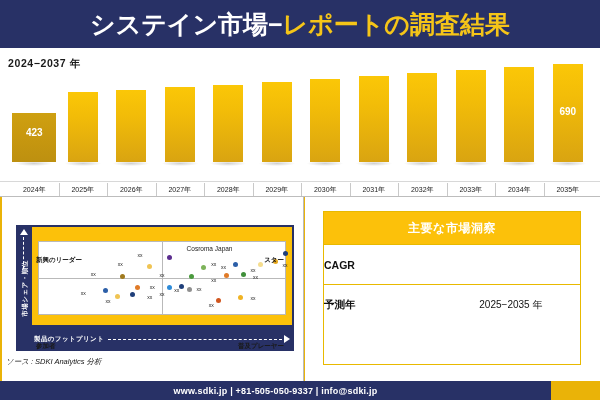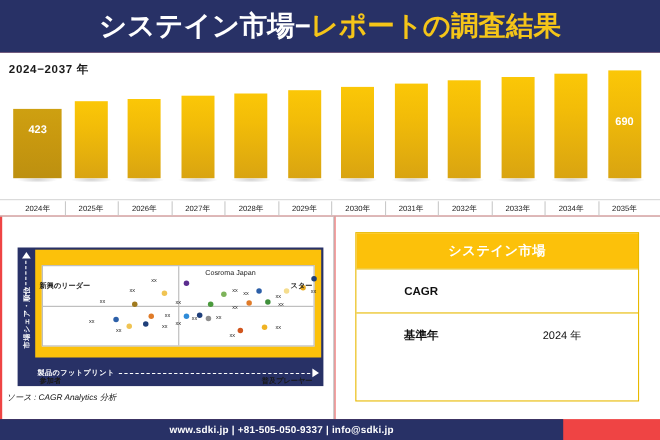--- a/index.html
+++ b/index.html
@@ -5,21 +5,21 @@
   * { box-sizing: border-box; margin: 0; padding: 0; }
   html, body {
     width: 600px; height: 400px;
     background: #ffffff;
     font-family: "Liberation Sans", "DejaVu Sans", sans-serif;
     overflow: hidden;
   }
   #page {
     position: relative;
     width: 600px; height: 400px;
-    background: #ef4444;
+    background: #eab308;
   }
 
   
   .header {
     position: absolute; left: 0; top: 0;
     width: 600px; height: 48px;
     background: #283166;
     display: flex; align-items: center; justify-content: center;
   }
   .header-title {
@@ -211,32 +211,32 @@
     height: 32px; background: #fcc10a;
     display: flex; align-items: center; justify-content: center;
     color: #ffffff; font-size: 12px; font-weight: bold;
     letter-spacing: 0.5px;
   }
   .krow {
     height: 40px; display: flex; align-items: center;
     border-top: 1px solid #e8b900;
   }
   .kcell-l {
-    width: 46%; text-align: center;
+    width: 46%; text-align: left;
     font-size: 10.5px; font-weight: bold; color: #111;
   }
   .kcell-r {
     width: 54%; text-align: center;
     font-size: 10px; color: #111;
   }
 
   
   .footer {
     position: absolute; left: 0; top: 381px;
-    width: 512px; height: 19px;
+    width: 551px; height: 19px;
     background: #283166;
     display: flex; align-items: center; justify-content: center;
   }
   .footer-text {
     color: #ffffff; font-size: 9px; font-weight: bold; letter-spacing: 0.2px;
   }
 </style>
 </head>
 <body>
 
@@ -246,21 +246,21 @@
     <div class="header-title"><span class="t-white">システイン市場−</span><span class="t-gold">レポートの調査結果</span></div>
   </div>
 
   <div class="chart-sec">
     <div class="chart-caption">
       <div>2024−2037 年</div>
     </div>
     <div class="plot" id="plot">
         <div class="bar-shadow" style="left: 6.215px; width: 36.07px;"></div>
         <div class="bar-wrap" style="left: 9.215px; width: 30.07px; height: 122px;">
-          <div class="bar first" style="height: 63px; padding-left: 44px;">
+          <div class="bar first" style="height: 49px; padding-left: 44px;">
             <div class="bar-val" style="top: 14px;">423</div>
           </div>
         </div>
         <div class="bar-shadow" style="left: 54.715px; width: 36.07px;"></div>
         <div class="bar-wrap" style="left: 57.715px; width: 30.07px; height: 122px;">
           <div class="bar" style="height: 69.5647px;"></div>
         </div>
         <div class="bar-shadow" style="left: 103.215px; width: 36.07px;"></div>
         <div class="bar-wrap" style="left: 106.215px; width: 30.07px; height: 122px;">
           <div class="bar" style="height: 72.2647px;"></div>
@@ -396,33 +396,33 @@
         <div class="qlab bl">参加者</div>
         <div class="qlab br">普及プレーヤー</div>
 
         <div class="haxis">
           <div class="haxis-text">製品のフットプリント</div>
           <div class="haxis-dash"></div>
           <div class="haxis-arrow"></div>
         </div>
       </div>
 
-      <div class="source">ソース : CAGR Analytics 分析</div>
+      <div class="source">ソース : SDKI Analytics 分析</div>
     </div>
 
     <div class="panel-right">
       <div class="ktable">
-        <div class="ktable-head">システイン市場</div>
+        <div class="ktable-head">主要な市場洞察</div>
         <div id="krows">
             <div class="krow">
               <div class="kcell-l">CAGR</div>
             </div>
             <div class="krow">
-              <div class="kcell-l">基準年</div>
-              <div class="kcell-r">2024 年</div>
+              <div class="kcell-l">予測年</div>
+              <div class="kcell-r">2025−2035 年</div>
             </div>
           </div>
       </div>
     </div>
 
   </div>
 
   <div class="footer">
     <div class="footer-text">www.sdki.jp | +81-505-050-9337 | info@sdki.jp</div>
   </div>

